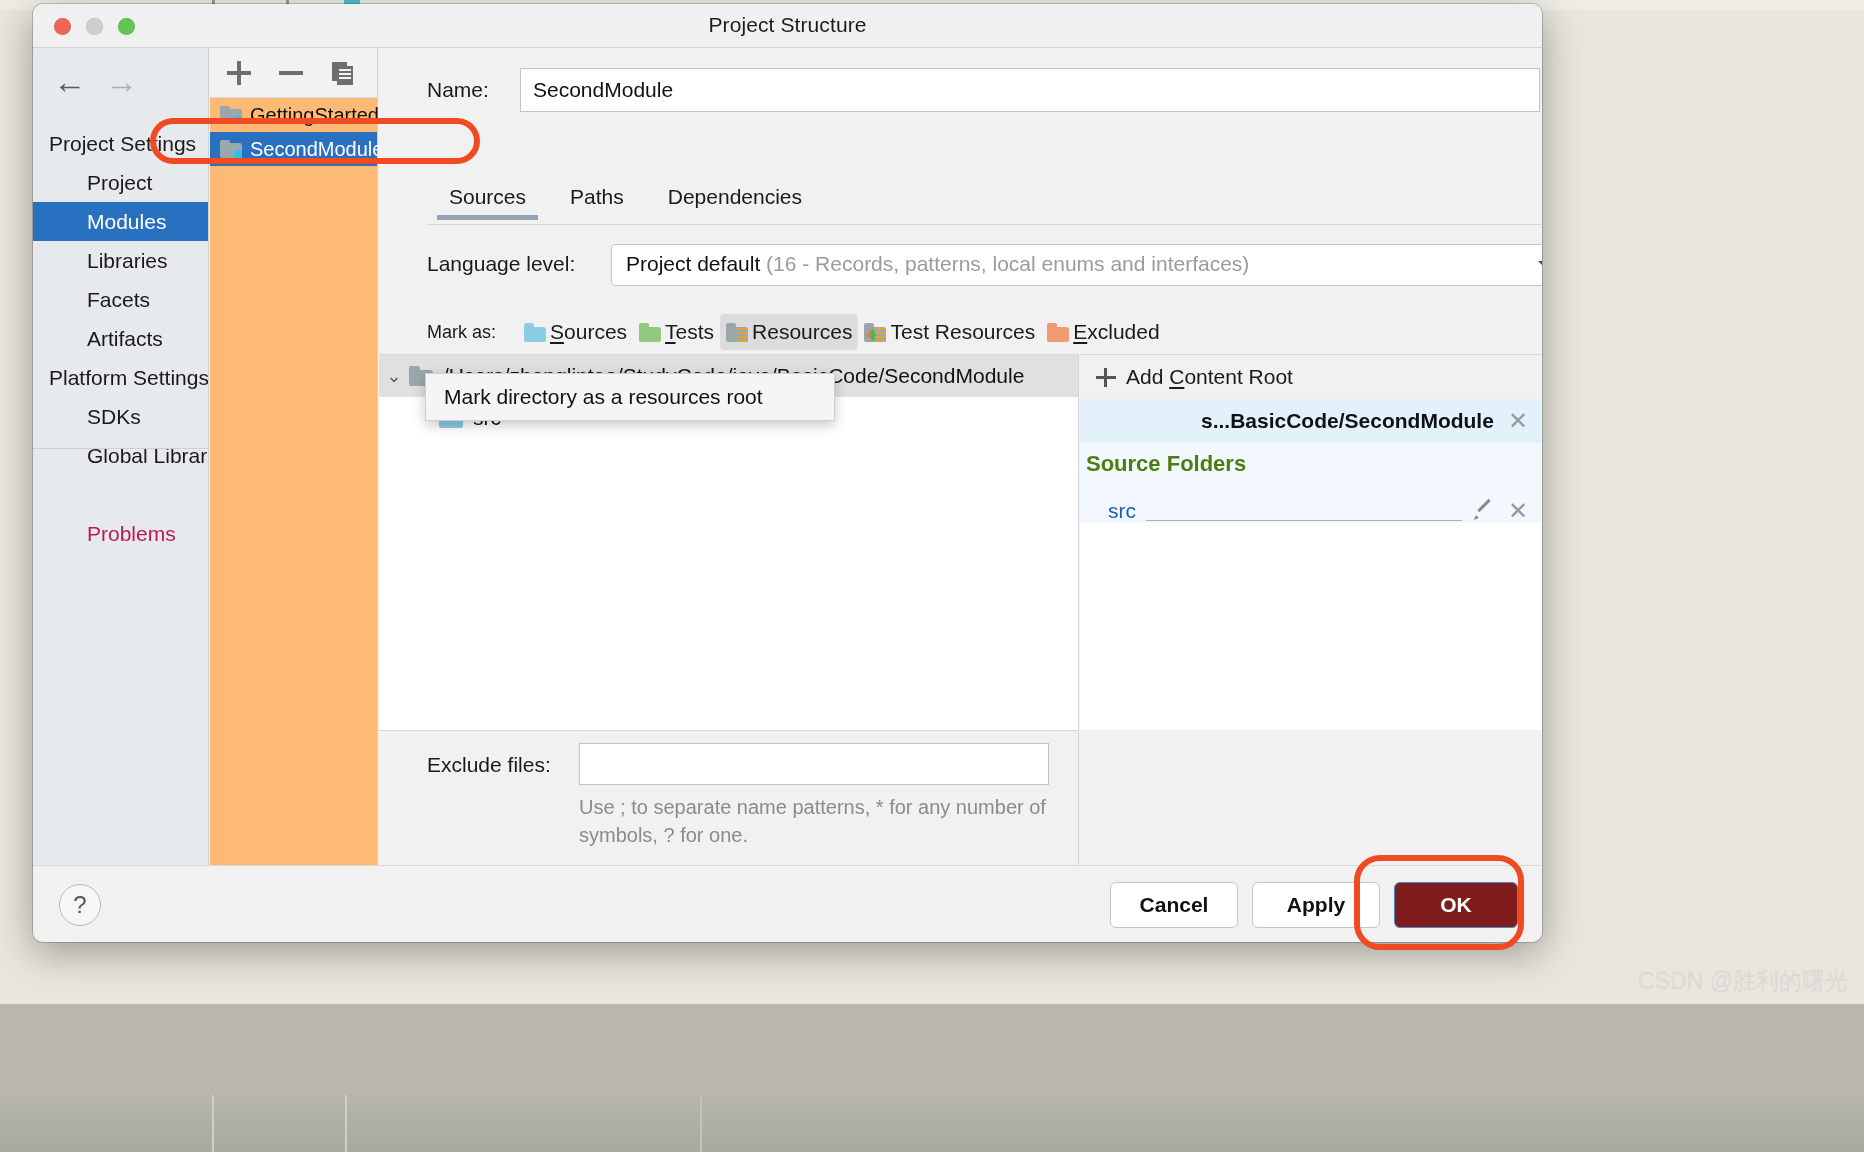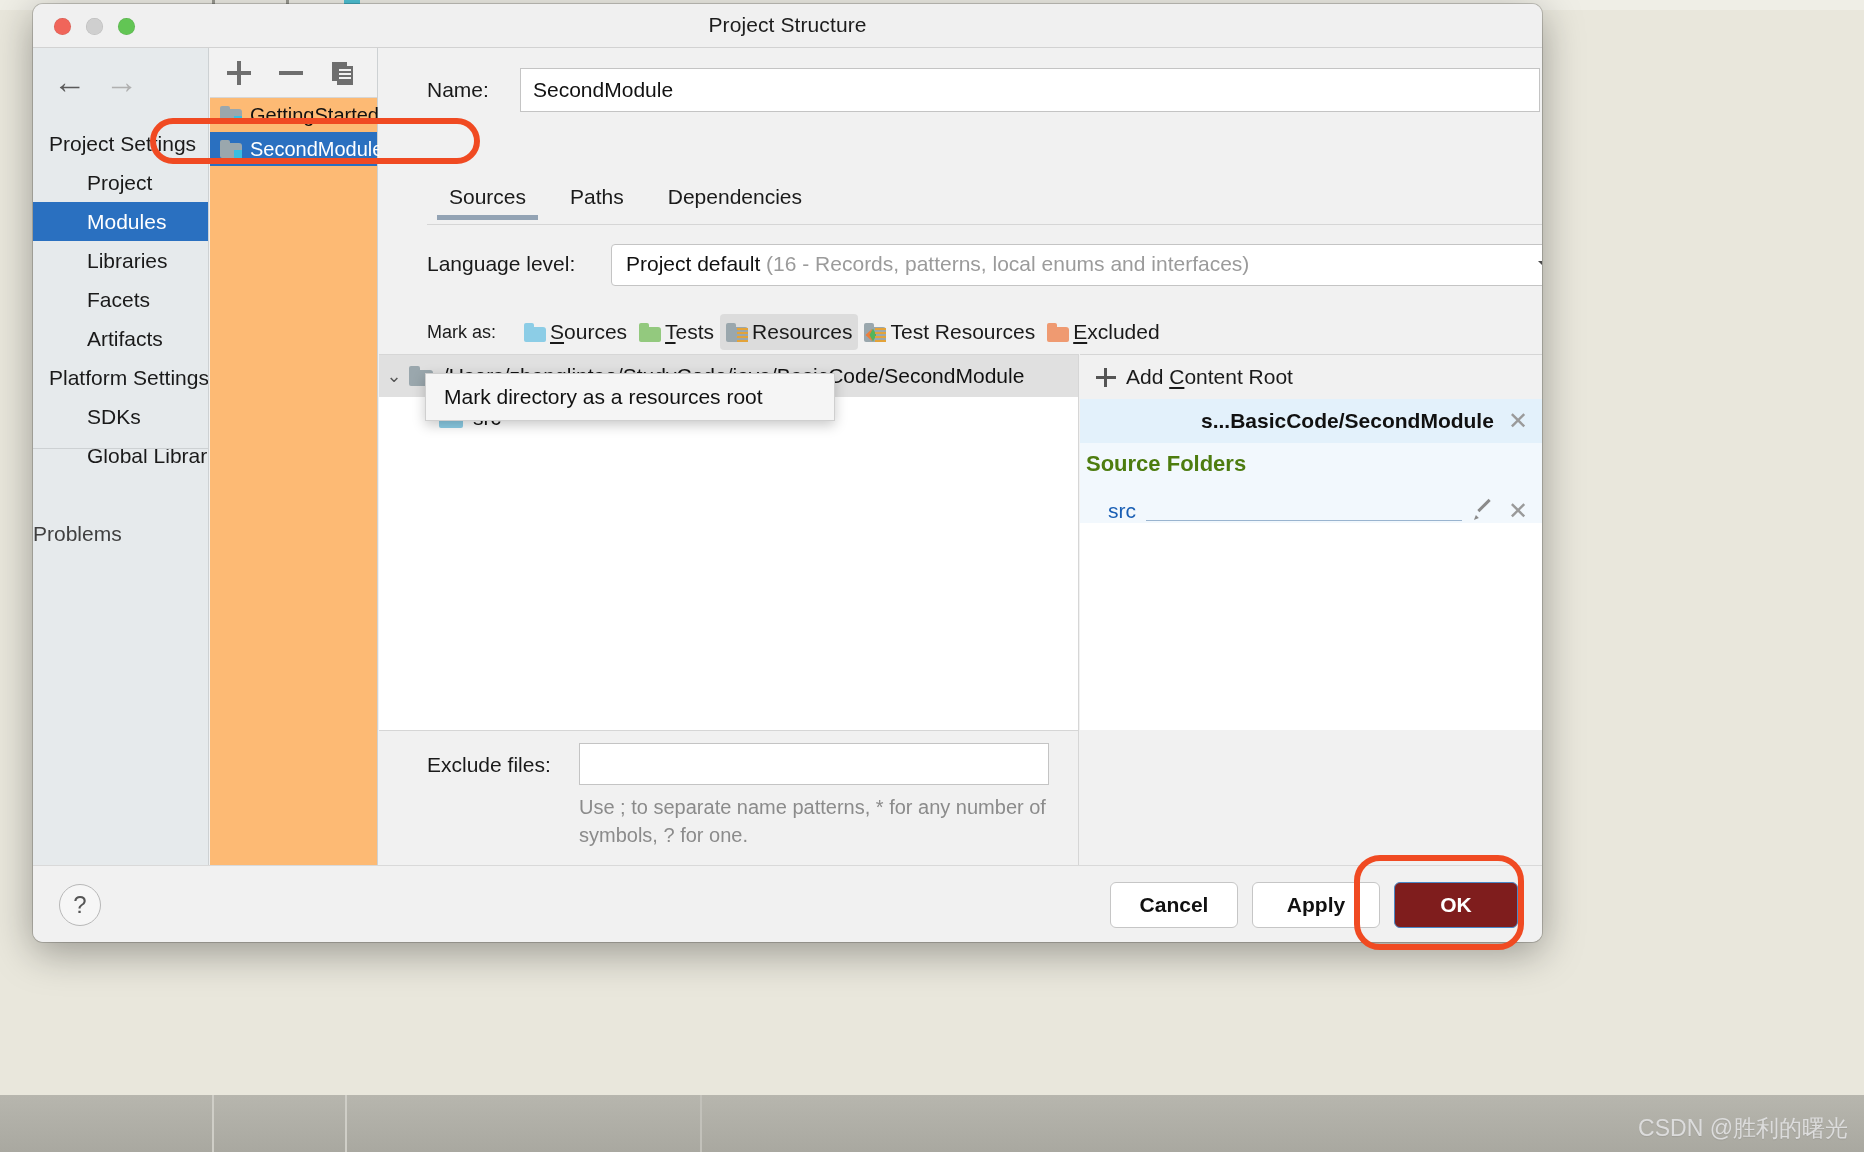--- a/index.html
+++ b/index.html
@@ -2,21 +2,21 @@
 <html><head>
 <meta charset="utf-8">
 <style>
   * { box-sizing: border-box; margin: 0; padding: 0; }
   html, body {
     width: 1864px; height: 1152px;
     font-family: "Liberation Sans", "DejaVu Sans", sans-serif;
     background: #b9b7ab;
     overflow: hidden;
   }
-  #root { position: relative; width: 1864px; height: 1152px; }
+  #root { position: relative; width: 1864px; height: 1004px; }
 
   
   .backdrop { position:absolute; inset:0; background:#e9e7dc; }
   .bd-toolstrip { position:absolute; left:0; top:0; width:1864px; height:10px; background:#efeee6; }
   .bd-tick { position:absolute; top:0; width:3px; height:10px; background:#9b9b93; }
   .bd-tick.cyan { background:#4fc3d6; width:16px; }
   .bd-grey-left { position:absolute; left:0; top:1095px; width:1864px; height:57px;
      background:linear-gradient(#b7b6ae,#a9a8a0); }
   .bd-grey-left .seam { position:absolute; left:700px; top:0; width:2px; height:57px; background:#c2c1ba; }
   .bd-col1 { position:absolute; left:212px; top:1095px; width:2px; height:57px; background:#cfcec7; }
@@ -49,21 +49,21 @@
   .arw-back { left:6px; color:#5a5a5a; }
   .arw-fwd { left:58px; color:#b0b0b0; }
   .nav-list { position:absolute; left:0; top:76px; width:176px; }
   .nav-item { height:39px; line-height:39px; font-size:21px; color:#1a1a1a;
      white-space:nowrap; overflow:hidden; }
   .nav-group { padding-left:16px; }
   .nav-child { padding-left:54px; }
   .nav-item.sel { background:#2a70c0; color:#fff; }
   .nav-sep { position:absolute; left:0; top:400px; width:176px; height:1px; background:#cdd1d3; }
   .nav-problems { position:absolute; left:0; top:466px; width:176px; height:39px;
-     line-height:39px; font-size:21px; color:#404040; }
+     line-height:39px; padding-left:54px; font-size:21px; color:#be185d; }
 
   
   .modpanel { position:absolute; left:177px; top:0; width:168px; height:817px;
      background:#fdba74; border-right:1px solid #cdd1d3; }
   .modtools { height:50px; background:#f2f2f2; border-bottom:1px solid #d6d6d6;
      display:flex; align-items:center; padding-left:14px; gap:22px; }
   .tool-ic { width:30px; height:30px; position:relative; cursor:default; }
   .ic-plus::before, .ic-plus::after { content:""; position:absolute; background:#6e6e6e; }
   .ic-plus::before { left:3px; top:13px; width:24px; height:4px; }
   .ic-plus::after { left:13px; top:3px; width:4px; height:24px; }

